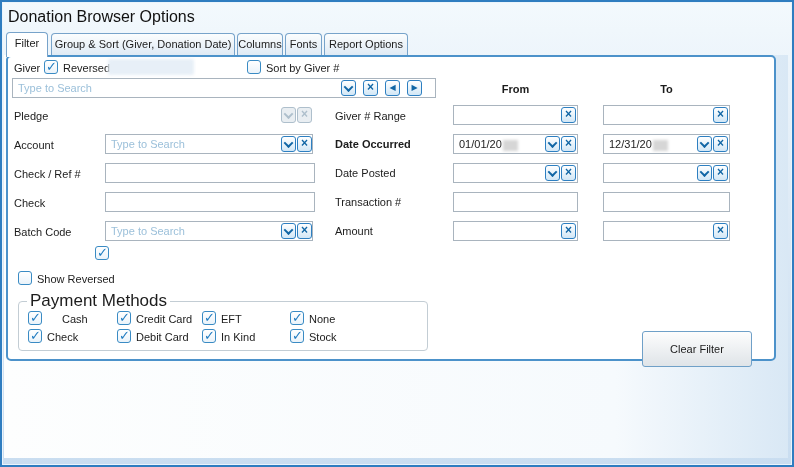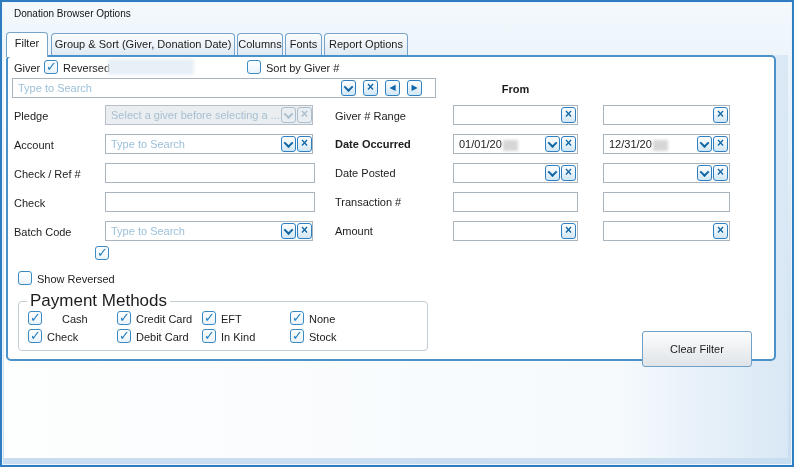--- a/index.html
+++ b/index.html
@@ -6,21 +6,21 @@
   *{box-sizing:border-box;}
   .dialog{
     position:relative;width:794px;height:467px;
     border:2px solid #2f7dc0;
     background:linear-gradient(180deg,#f3f9fd 0%,#ddeaf6 45%,#c9ddf0 100%);
     font-family:"Liberation Sans","DejaVu Sans",sans-serif;
     font-size:11px;color:#1c1c1c;overflow:hidden;
     box-shadow:inset 0 0 0 1px #eaf4fc;
   }
   .abs{position:absolute;}
-  .title{left:12px;top:6px;font-size:10px;color:#111;}
+  .title{left:6px;top:6px;font-size:16px;color:#111;}
   
   .tab{position:absolute;top:31px;height:22px;line-height:21px;text-align:center;
        border:1px solid #77a3ca;border-bottom:none;border-radius:4px 4px 0 0;
        background:linear-gradient(180deg,#fbfdfe,#dfeaf4);cursor:default;}
   .tab.active{top:30px;height:25px;background:#fff;z-index:5;font-weight:normal;text-align:center;}
   
   .panel{left:4px;top:53px;width:770px;height:306px;background:#fff;
          border:2px solid #4c92ca;border-radius:5px;z-index:2;}
   .page{left:2px;top:53px;width:784px;height:403px;
         background:linear-gradient(90deg,#fdfefe 0%,#f6fafd 78%,#d9e8f5 100%);z-index:1;}
@@ -95,21 +95,20 @@
         <span class="xg">×</span>
       </div>
     <div class="btn16" style="left:377px;top:23px;">
         <span class="ar">◀</span>
       </div>
     <div class="btn16" style="left:399px;top:23px;">
         <span class="ar">▶</span>
       </div>
 
     <span class="lbl" style="left:6px;top:53px;">Pledge</span>
-    <div class="fakeinp disabled" style="left:97px;top:48px;width:208px;">Select a giver before selecting a ...</div>
     <div class="btn16 chev dis" style="left:273px;top:50px;"></div>
     <div class="btn16 dis" style="left:289px;top:50px;">
         <span class="xg">×</span>
       </div>
 
     <span class="lbl" style="left:6px;top:82px;">Account</span>
     <input class="inp" style="left: 97px; top: 77px; width: 208px;" placeholder="Type to Search">
     <div class="btn16 chev" style="left:273px;top:79px;"></div>
     <div class="btn16" style="left:289px;top:79px;">
         <span class="xg">×</span>
@@ -151,20 +150,21 @@
     <div class="cb checked" style="left:194px;top:272px;"></div>
     <span class="lbl" style="left:213px;top:274px;">In Kind</span>
     <div class="cb checked" style="left:282px;top:272px;"></div>
     <span class="lbl" style="left:301px;top:274px;">Stock</span>
 
     <button class="winbtn" style="left:634px;top:274px;width:110px;height:36px;">
       <span>Clear Filter</span>
     </button>
 
     <span class="lbl b" style="left:445px;top:26px;width:125px;text-align:center;">From</span>
+    <span class="lbl b" style="left:595px;top:26px;width:127px;text-align:center;">To</span>
 
     <span class="lbl" style="left:327px;top:53px;">Giver # Range</span>
     <input class="inp" style="left: 445px; top: 48px; width: 125px;" value="">
     <div class="btn16" style="left:553px;top:50px;">
         <span class="xg">×</span>
       </div>
     <input class="inp" style="left: 595px; top: 48px; width: 127px;" value="">
     <div class="btn16" style="left:705px;top:50px;">
         <span class="xg">×</span>
       </div>

